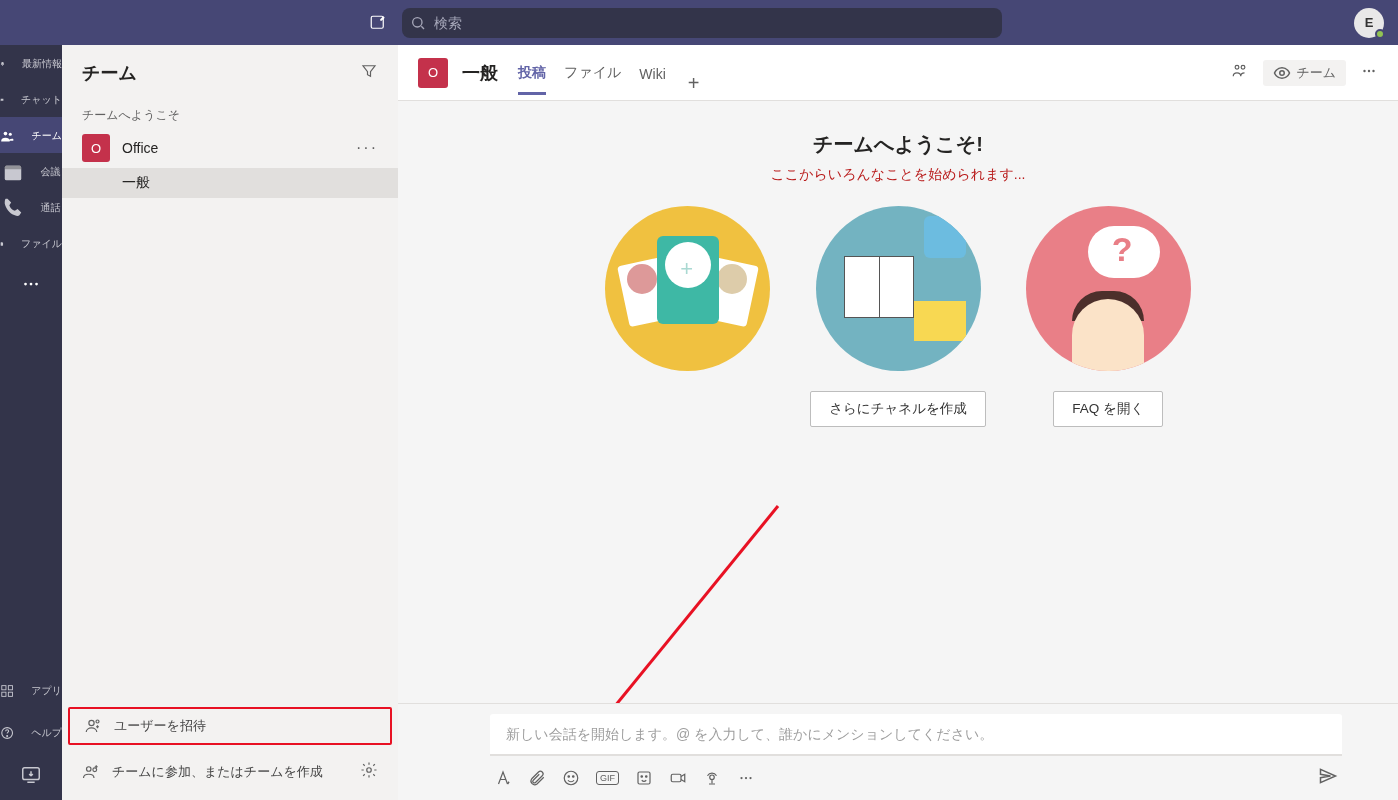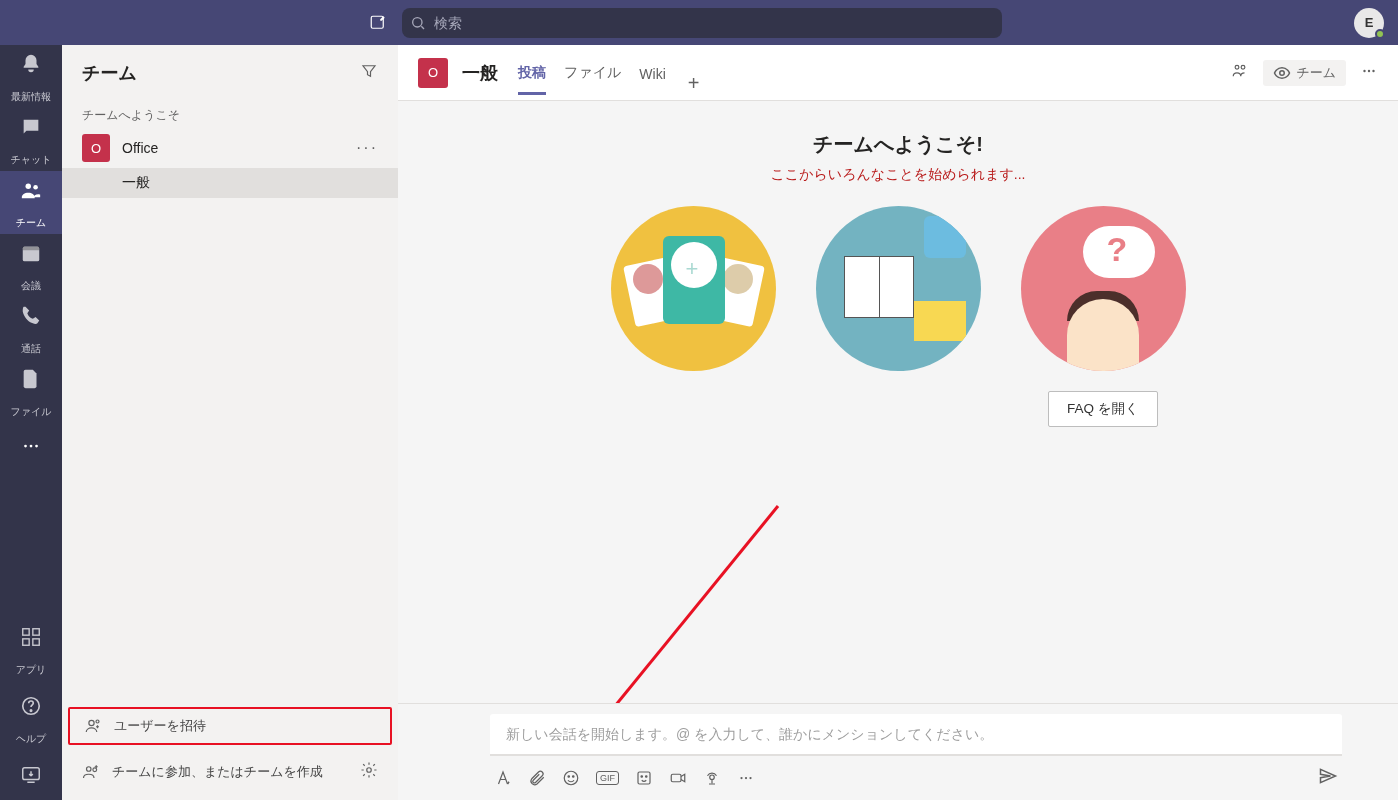--- a/index.html
+++ b/index.html
@@ -16,21 +16,21 @@
 .topbar .search-wrap{ position:relative; width:100%; }
 .topbar .search-icon{ position:absolute; left:8px; top:7px; color:#a6a7b9;}
 .topbar .avatar { width: 30px; height: 30px; border-radius: 50%; background:#e8e8e8; color:#333; display:flex; align-items:center; justify-content:center; font-size:13px; font-weight:600; margin-left:auto; position:relative; cursor:pointer;}
 .topbar .presence{ position:absolute; bottom:-1px; right:-1px; width:10px; height:10px; border-radius:50%; background:#92c353; border:2px solid #464775;}
 
 
 .main { flex:1; display:flex; min-height:0; }
 
 
 .rail { width: 62px; background:#33344a; display:flex; flex-direction:column; align-items:center; color:#c8c8d0; }
-.rail-item{ width:62px; display:flex; flex-direction:column; align-items:center; justify-content:center; padding:8px 0 6px; cursor:pointer; font-size:10px; gap:17px; }
+.rail-item{ width:62px; display:flex; align-items:center; justify-content:center; padding:8px 0 6px; cursor:pointer; font-size:10px; gap:17px; }
 .rail-item.active{ background:#464775; color:#fff; }
 .rail-item svg{ width:22px; height:22px; }
 .rail-item .lbl{ font-size:10px; line-height:1; white-space:nowrap; }
 .rail-more{ margin-top:4px; color:#fff; cursor:pointer; padding:8px 0;}
 .rail-spacer{ flex:1; }
 .rail-bottom{ display:flex; flex-direction:column; align-items:center; gap:6px; padding-bottom:12px;}
 
 
 .pane { width: 336px; background:#f3f2f1; display:flex; flex-direction:column; }
 .pane-header{ height:56px; display:flex; align-items:center; padding:0 20px; justify-content:space-between;}
@@ -307,20 +307,21 @@
                 <div class="inner-circle"></div>
                 <div class="inner-plus">+</div>
             </div>
           </div>
           <div class="card">
             <div class="circle c2">
               <div class="note"></div>
                 <div class="book"></div>
                 <div class="pad"></div>
             </div>
+            <button>さらにチャネルを作成</button>
           </div>
           <div class="card">
             <div class="circle c3">
               <div class="cloud"></div>
                 <div class="q">?</div>
               <div class="hair"></div>
                 <div class="head"></div>
             </div>
             <button>FAQ を開く</button>
           </div>

